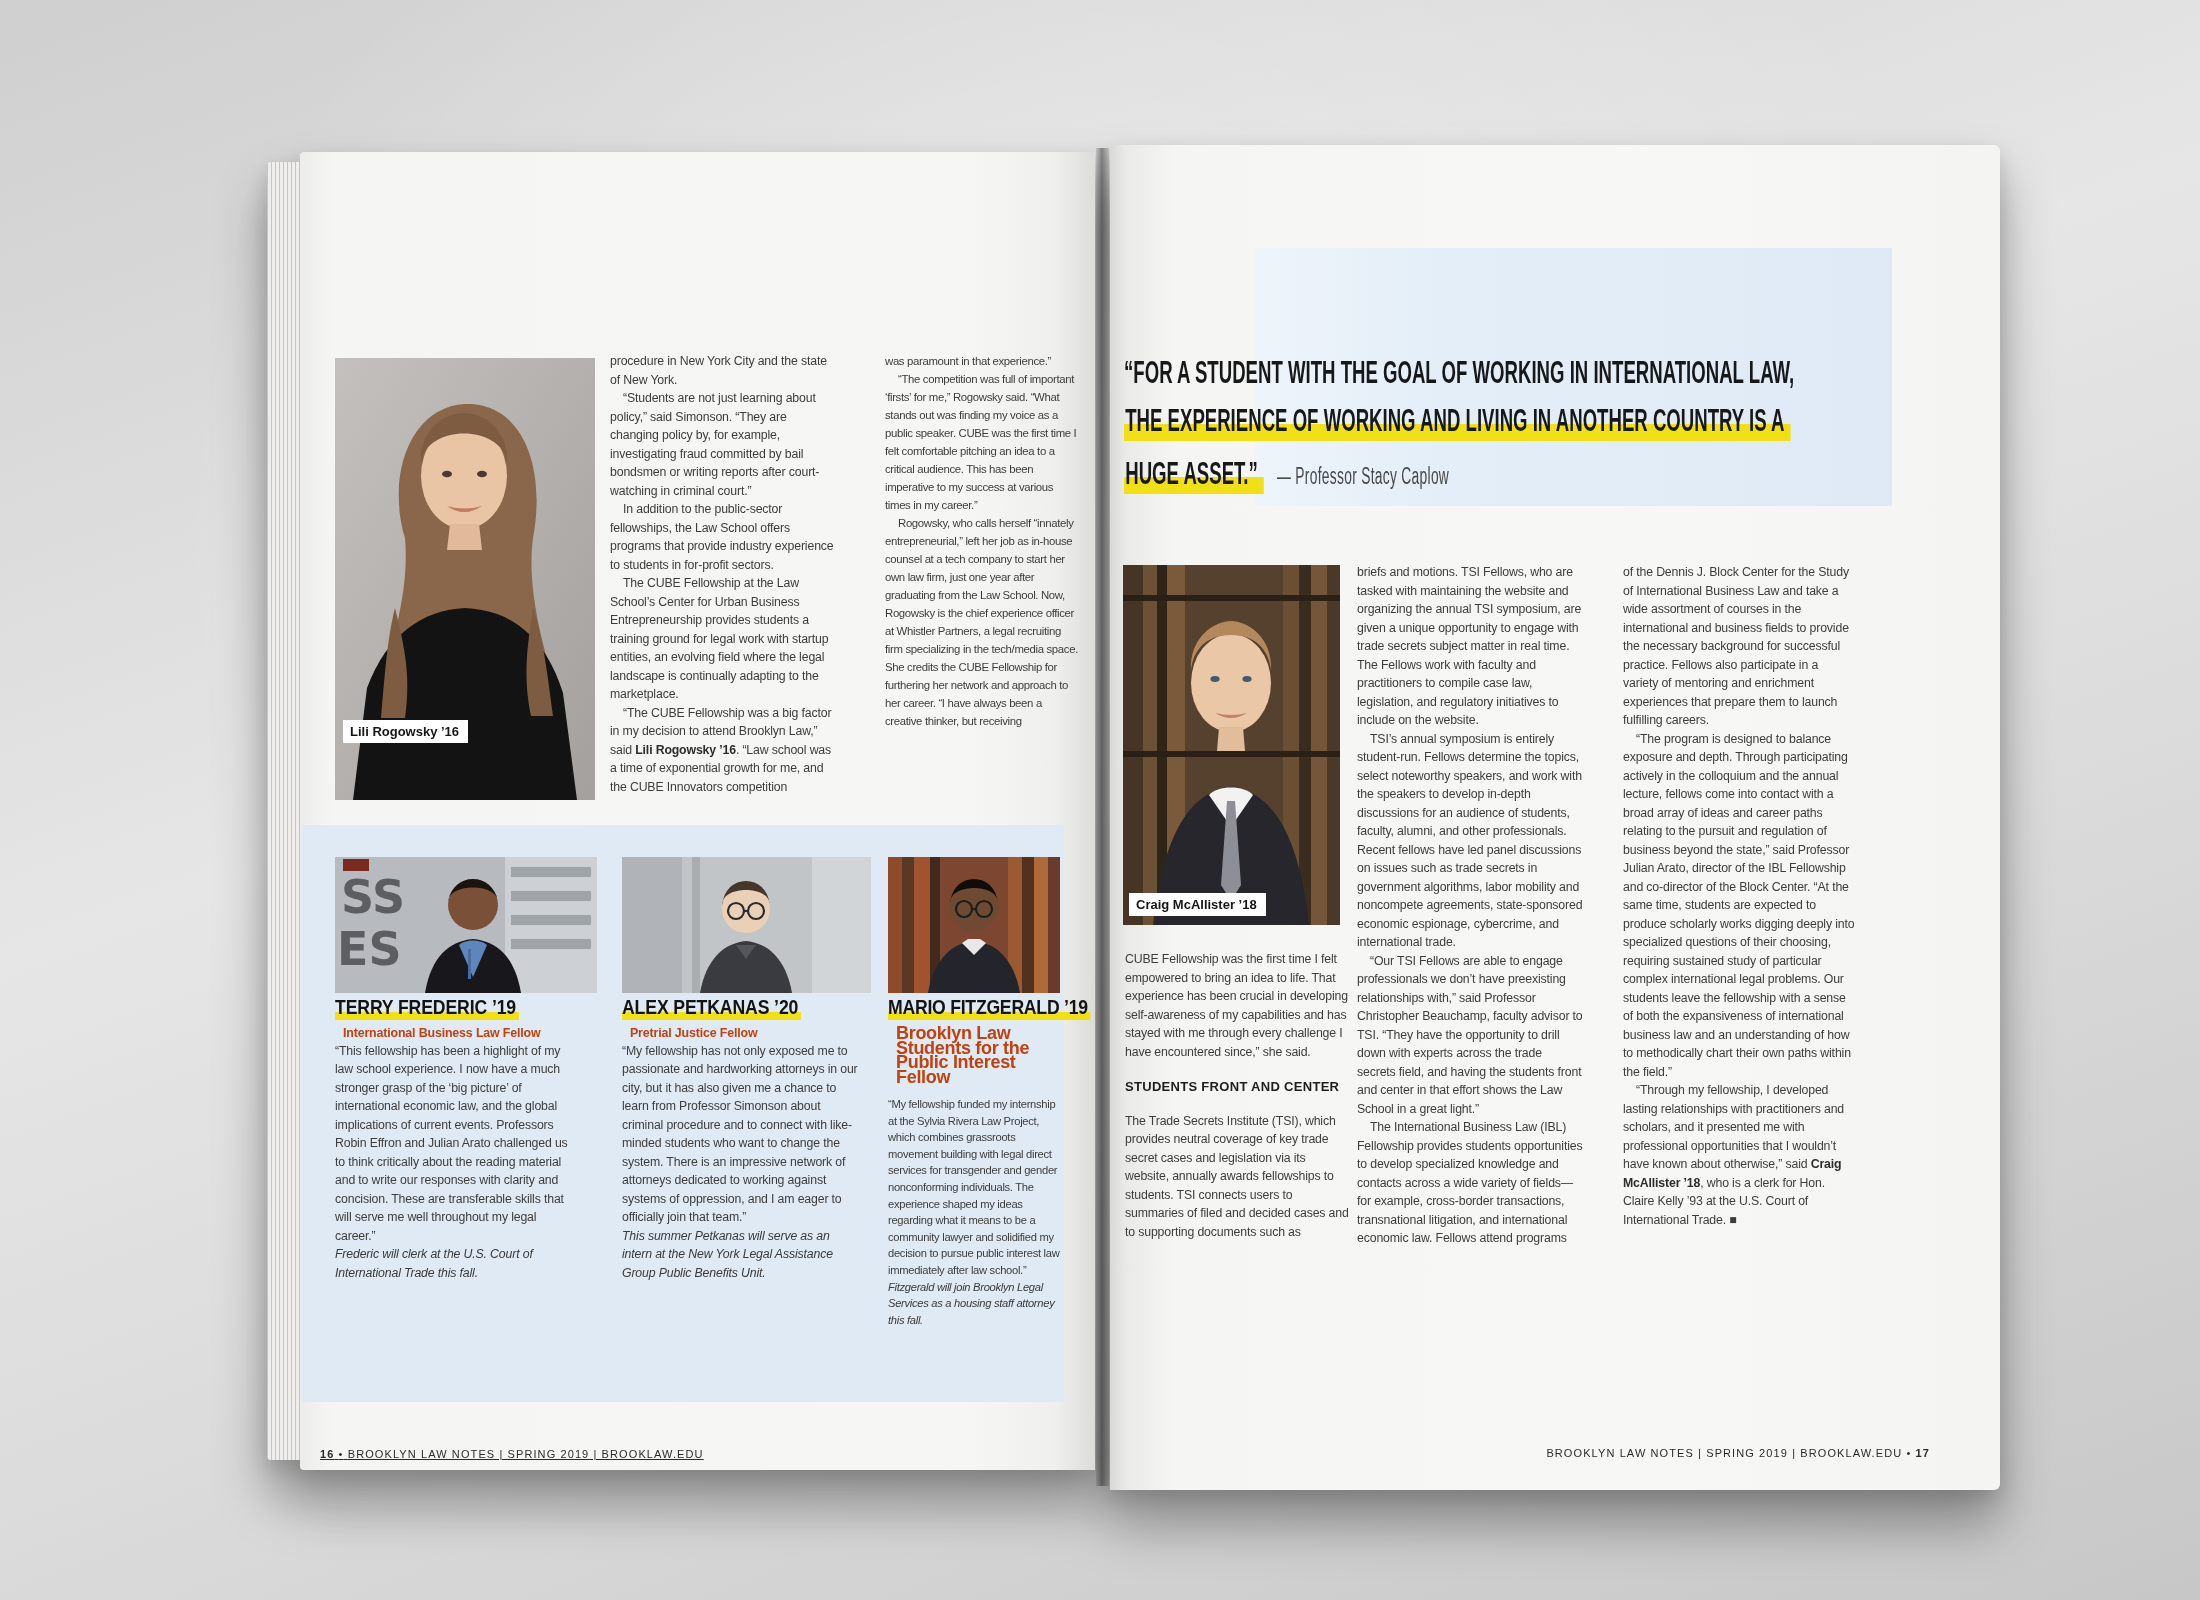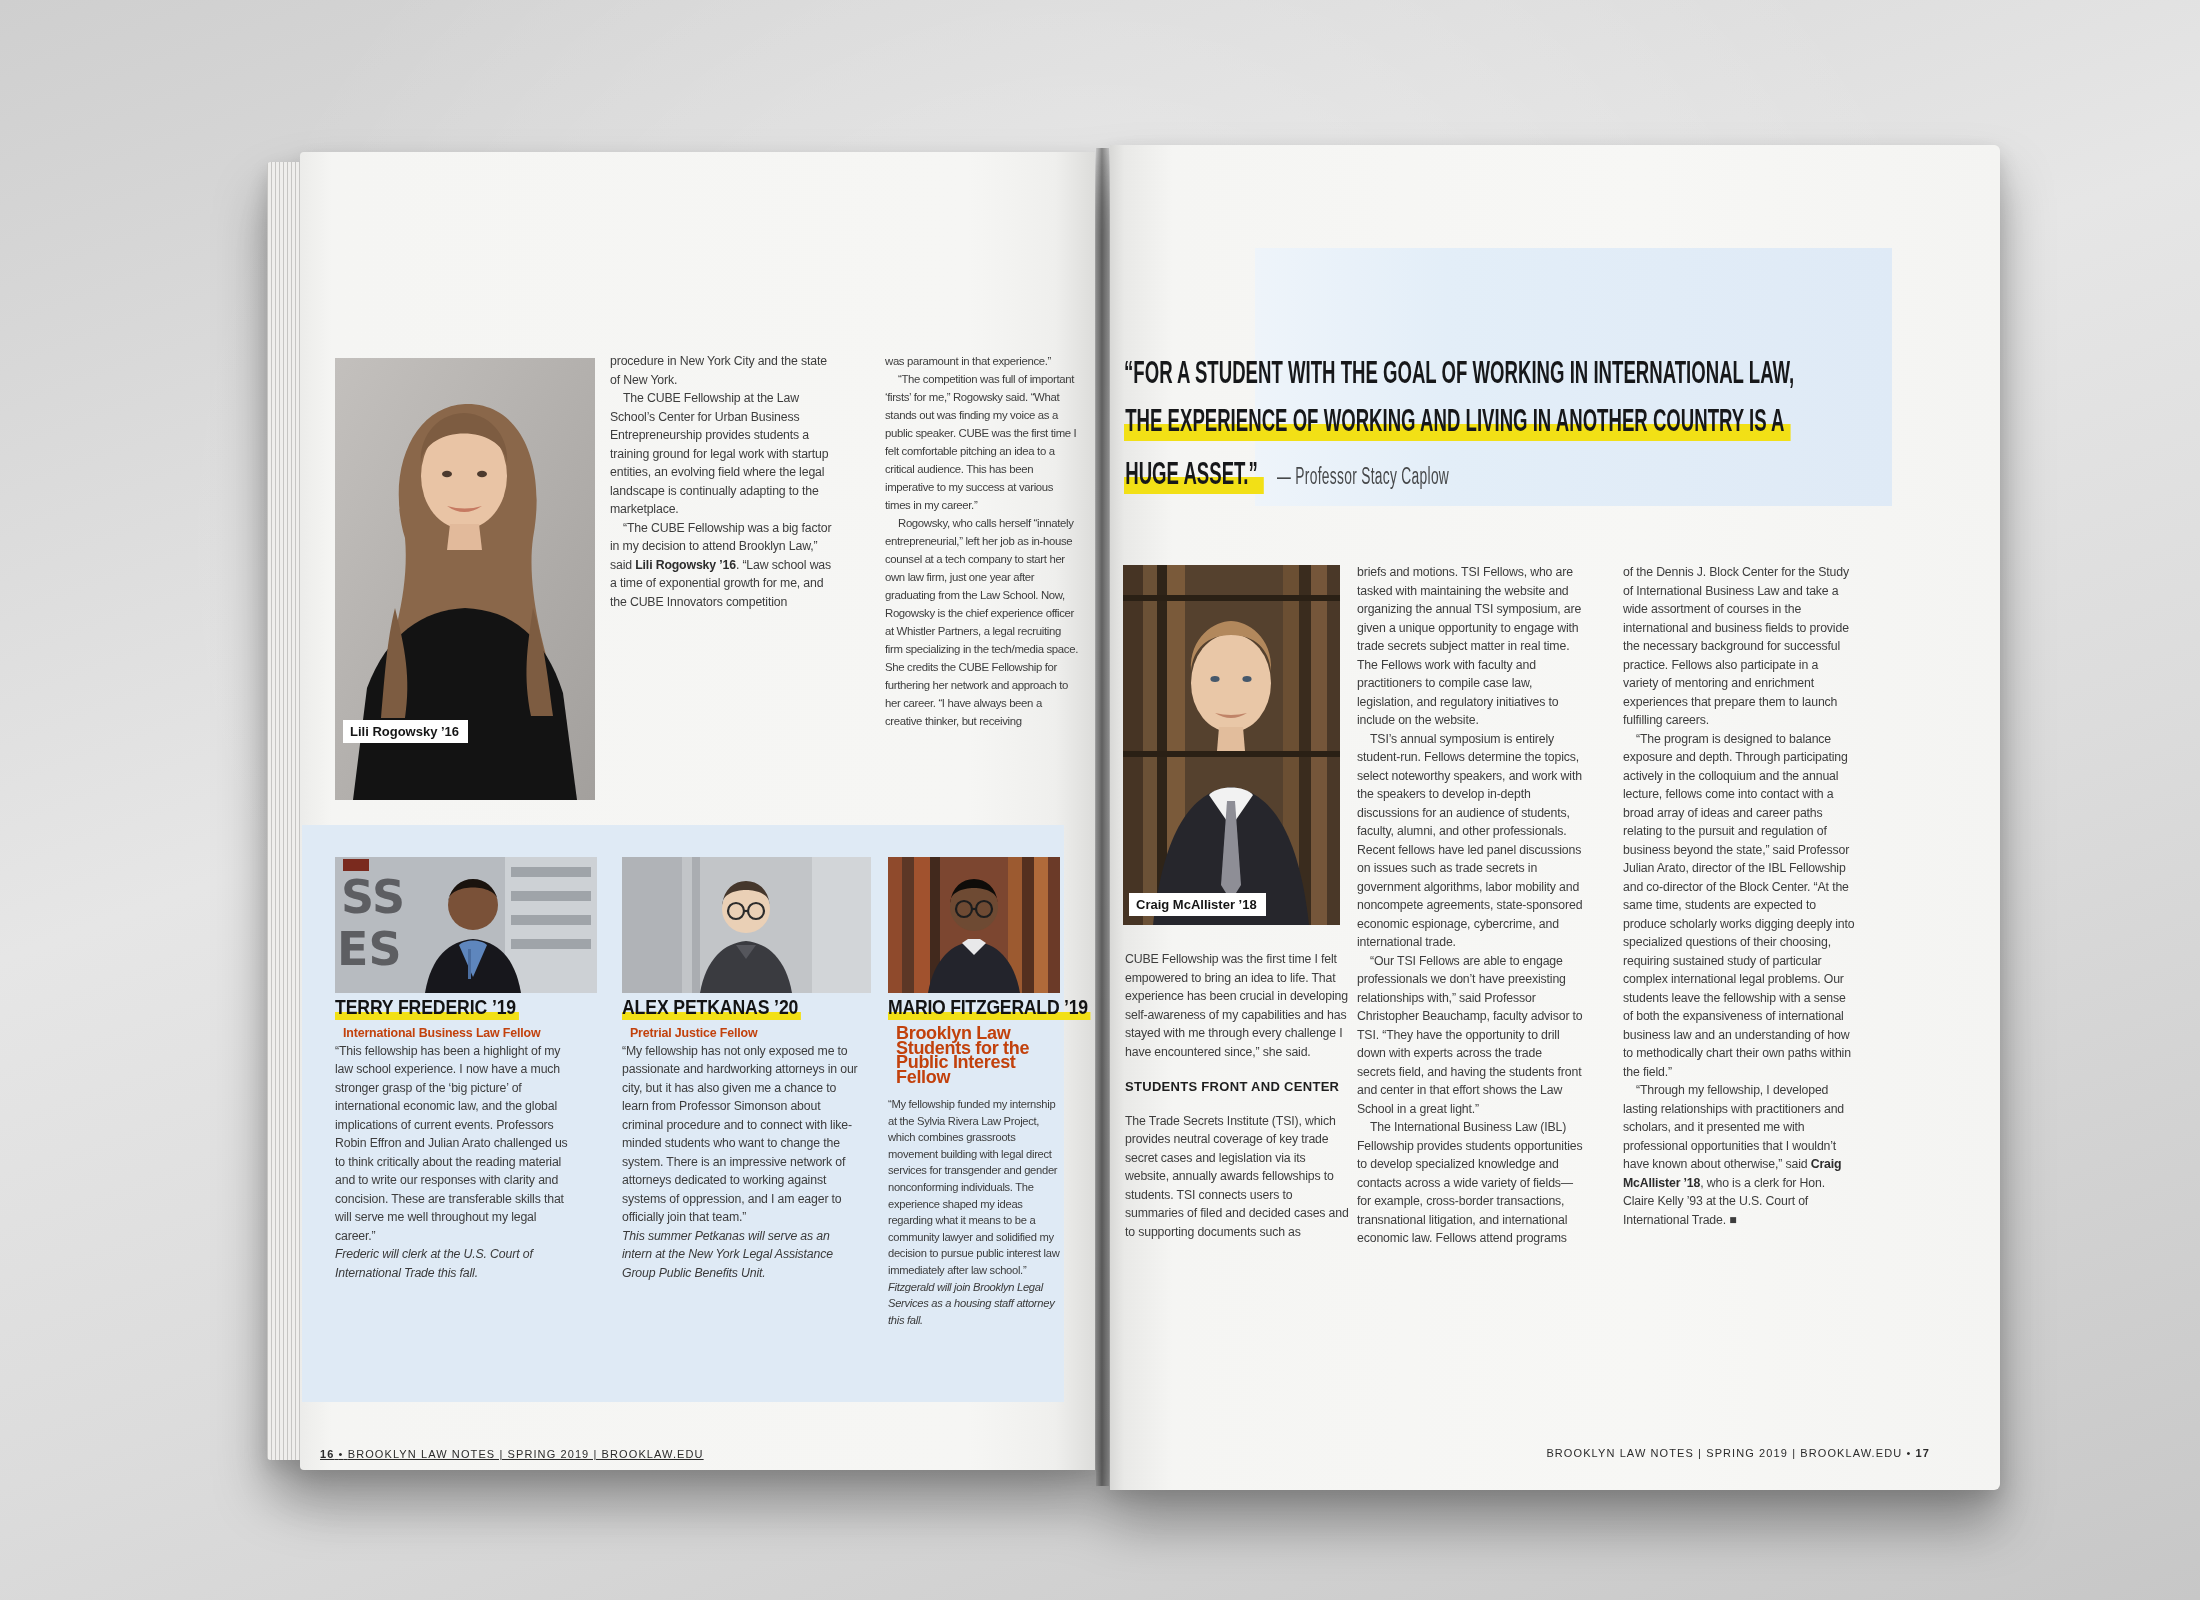--- a/index.html
+++ b/index.html
@@ -111,20 +111,22 @@
           <path d="M115,166 L144,166 L147,192 L112,192 Z" fill="#e2ba9b"></path>
           <path d="M18,442 L32,330 C52,276 88,252 130,250 C176,252 210,278 228,335 L242,442 Z" fill="#131313"></path>
           <path d="M60,250 C70,290 76,320 70,360 L46,360 C50,315 52,282 60,250 Z" fill="#7d5c41"></path>
           <path d="M198,250 C192,290 188,318 196,358 L218,358 C212,312 208,280 198,250 Z" fill="#7d5c41"></path>
         </svg>
         <div class="caption" style="left:8px;top:362px;">Lili Rogowsky ’16</div>
       </div>
 
       <div class="bt lcolA">
         <p>procedure in New York City and the state of New York.</p>
+        <p class="ind">“Students are not just learning about policy,” said Simonson. “They are changing policy by, for example, investigating fraud committed by bail bondsmen or writing reports after court-watching in criminal court.”</p>
+        <p class="ind">In addition to the public-sector fellowships, the Law School offers programs that provide industry experience to students in for-profit sectors.</p>
         <p class="ind">The CUBE Fellowship at the Law School’s Center for Urban Business Entrepreneurship provides students a training ground for legal work with startup entities, an evolving field where the legal landscape is continually adapting to the marketplace.</p>
         <p class="ind"><span>“The CUBE Fellowship was a big factor in my decision to attend Brooklyn Law,” said </span><strong>Lili Rogowsky ’16</strong><span>. “Law school was a time of exponential growth for me, and the CUBE Innovators competition</span></p>
       </div>
 
       <div class="bt cond lcolB">
         <p>was paramount in that experience.”</p>
         <p class="ind">“The competition was full of important ‘firsts’ for me,” Rogowsky said. “What stands out was finding my voice as a public speaker. CUBE was the first time I felt comfortable pitching an idea to a critical audience. This has been imperative to my success at various times in my career.”</p>
         <p class="ind">Rogowsky, who calls herself “innately entrepreneurial,” left her job as in-house counsel at a tech company to start her own law firm, just one year after graduating from the Law School. Now, Rogowsky is the chief experience officer at Whistler Partners, a legal recruiting firm specializing in the tech/media space. She credits the CUBE Fellowship for furthering her network and approach to her career. “I have always been a creative thinker, but receiving</p>
       </div>
 

